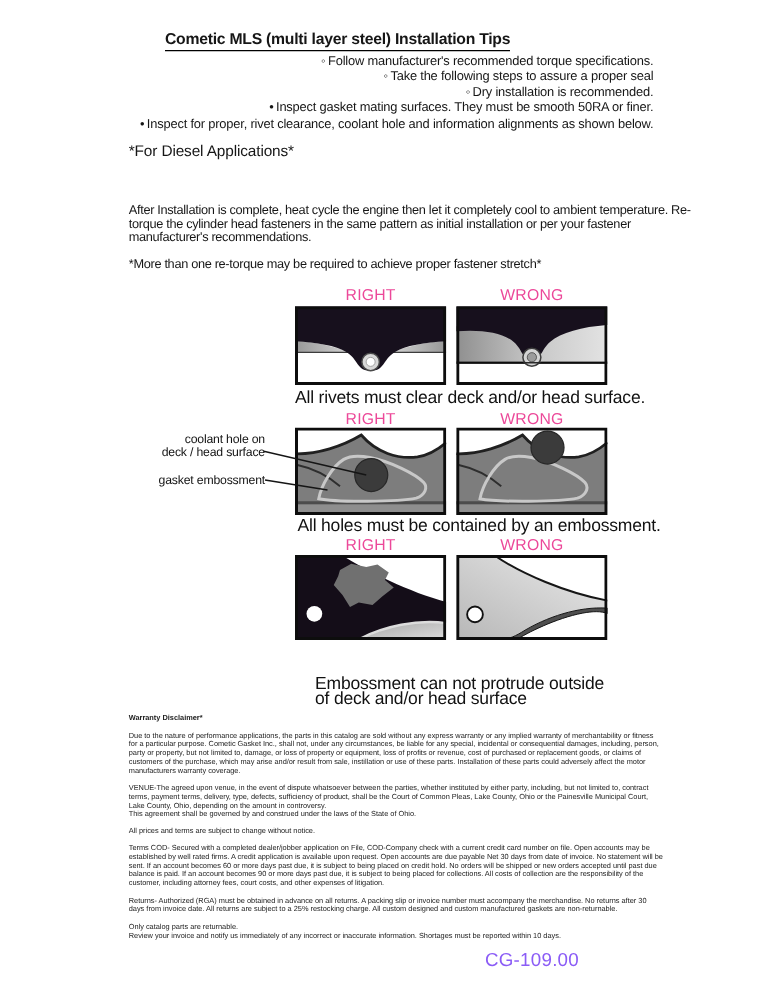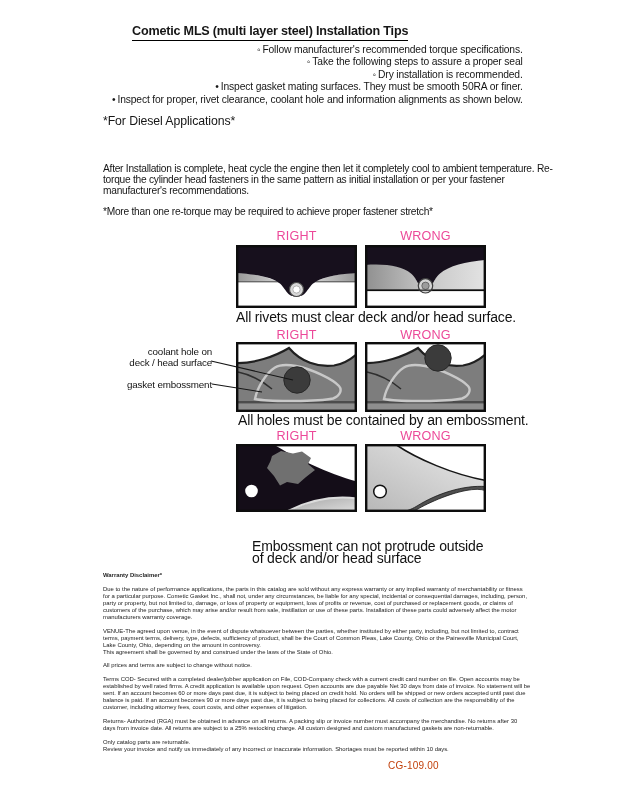--- a/index.html
+++ b/index.html
@@ -36,21 +36,21 @@
   .ann{position:absolute;left:94px;width:118px;text-align:right;font-size:9.8px;
        letter-spacing:-0.15px;line-height:11px;color:#121212;}
   .ann1{top:346px;} .ann2{top:379px;}
   .leaders{position:absolute;left:205px;top:352px;width:100px;height:45px;}
 
   .disclaimer{position:absolute;left:103px;top:572px;width:428px;font-size:5.9px;
               line-height:7.1px;color:#222;}
   .disclaimer .dh{font-weight:bold;margin:0 0 6.5px 0;}
   .disclaimer p{margin:0 0 6.5px 0;}
 
-  .page-code{position:absolute;left:388px;top:760px;font-size:10px;letter-spacing:0.2px;color:#c2410c;}
+  .page-code{position:absolute;left:388px;top:760px;font-size:15px;letter-spacing:0.2px;color:#8b5cf6;}
 </style>
 </head>
 <body>
 
 <div class="page">
 
   <div class="title">Cometic MLS (multi layer steel) Installation Tips</div>
 
   <div class="tips">
     <div class="tip"><span class="marker">◦</span><span>Follow manufacturer's recommended torque specifications.</span></div>

